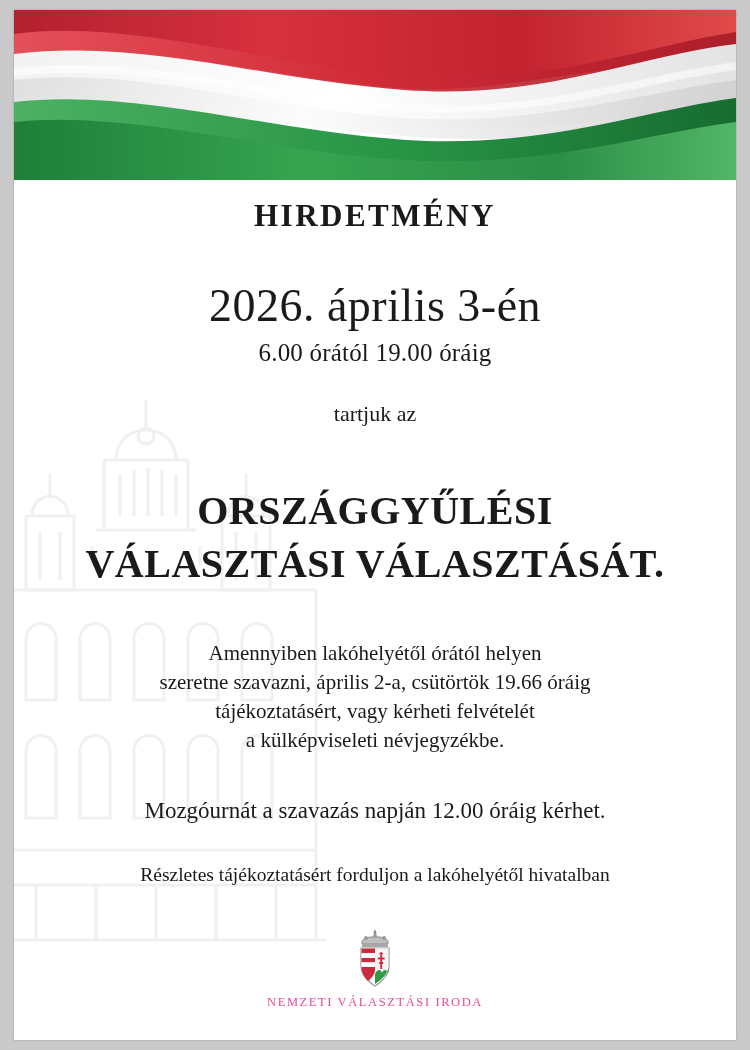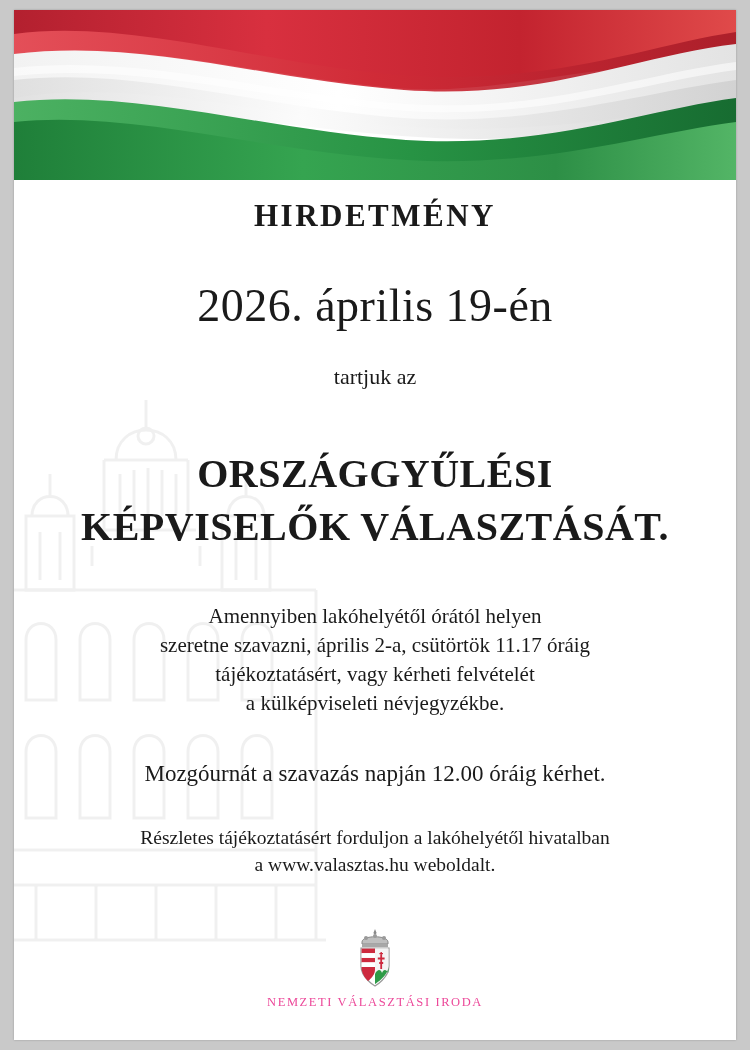--- a/index.html
+++ b/index.html
@@ -228,41 +228,41 @@
       <path d="M40 545 L40 600 M100 545 L100 600 M160 545 L160 600 M220 545 L220 600 M280 545 L280 600"></path>
 
       <path d="M96 226 L96 206 M204 226 L204 206"></path>
     </svg>
   </div>
 
   <div class="content">
 
     <div class="hirdetmeny">HIRDETMÉNY</div>
 
-    <div class="date-main">2026. április 19-én</div>
+    <div class="date-main">2026. április 3-én</div>
+    <div class="date-time">6.00 órától 19.00 óráig</div>
 
     <div class="tartjuk">tartjuk az</div>
 
     <div class="election">
       <div>ORSZÁGGYŰLÉSI</div>
-      <div>KÉPVISELŐK VÁLASZTÁSÁT.</div>
+      <div>VÁLASZTÁSI VÁLASZTÁSÁT.</div>
     </div>
 
     <div class="para">
       <div>Amennyiben lakóhelyétől órától helyen</div>
-      <div>szeretne szavazni, április 2-a, csütörtök 11.17 óráig</div>
+      <div>szeretne szavazni, április 2-a, csütörtök 19.66 óráig</div>
       <div>tájékoztatásért, vagy kérheti felvételét</div>
       <div>a külképviseleti névjegyzékbe.</div>
     </div>
 
     <div class="para bigger">Mozgóurnát a szavazás napján 12.00 óráig kérhet.</div>
 
     <div class="para small">
       <div>Részletes tájékoztatásért forduljon a lakóhelyétől hivatalban</div>
-      <div>a www.valasztas.hu weboldalt.</div>
     </div>
   </div>
 
   <div class="footer">
     <div class="crest">
       <svg width="86" height="66" viewBox="0 0 86 66" xmlns="http://www.w3.org/2000/svg">
 
         <path d="M43 3 L44.6 7 L43 9 L41.4 7 Z" fill="#8a8a8a"></path>
         <path d="M30 16 C30 9 56 9 56 16 L56 18 L30 18 Z" fill="#bfbfbf" stroke="#8a8a8a" stroke-width="1"></path>
         <path d="M30 18 L56 18 L56 21 L30 21 Z" fill="#a8a8a8"></path>

